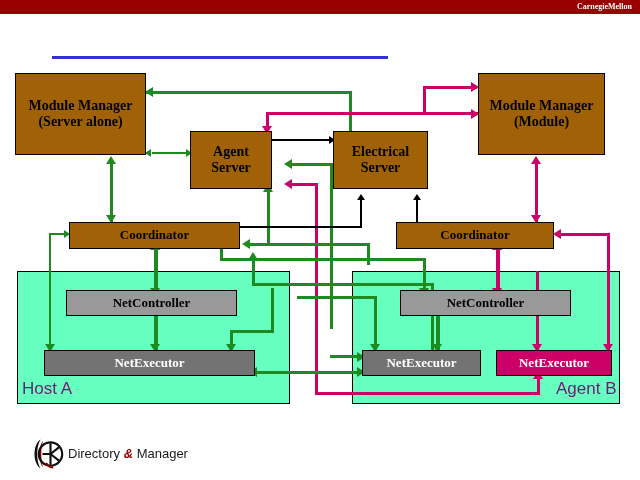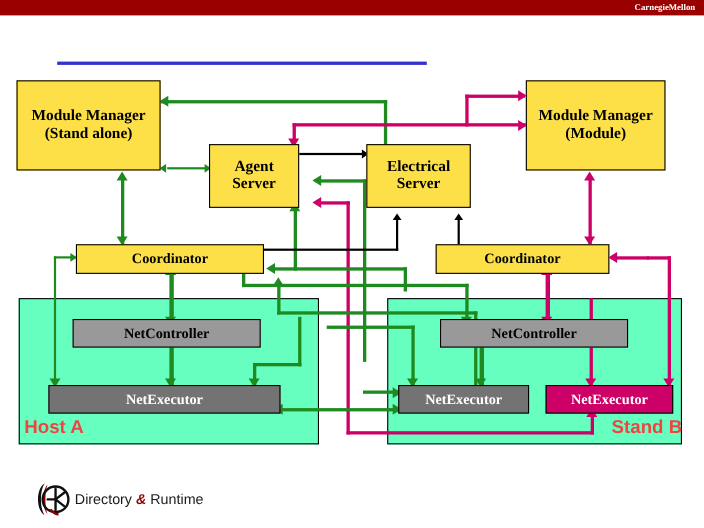--- a/index.html
+++ b/index.html
@@ -67,36 +67,36 @@
     border: 1px solid #000000;
     display: flex;
     align-items: center;
     justify-content: center;
     text-align: center;
     font-family: "Liberation Serif", serif;
     font-weight: bold;
     line-height: 1.12;
     z-index: 6;
   }
-  .node.lav   { background: #fde047; color: #000000; }
+  .node.lav   { background: #a16207; color: #000000; }
   .node.gray  { background: #999999; color: #ffffff; }
   .node.crim  { background: #cc0066; color: #ffffff; border-color: #000000; }
   .hostbox {
     position: absolute;
     box-sizing: border-box;
     background: #66ffc0;
     border: 1px solid #000000;
     z-index: 2;
   }
   .hostlabel {
     position: absolute;
     font-family: "Liberation Sans", sans-serif;
-    font-weight: bold;
+    font-weight: normal;
     font-size: 17px;
-    color: #ef4444;
+    color: #701a75;
     z-index: 7;
     white-space: nowrap;
   }
   
   .seg {
     position: absolute;
     z-index: 4;
   }
   .seg.g  { background: #1f8a1f; }
   .seg.m  { background: #cc0066; }
@@ -154,21 +154,21 @@
   <div class="brandbar">
     <div class="brandbar-text">CarnegieMellon</div>
   </div>
 
   <div class="title-underline"></div>
 
   <div class="hostbox" style="left:17px; top:271px; width:273px; height:133px;"></div>
   <div class="hostlabel" style="left:22px; top:379px;">Host A</div>
 
   <div class="hostbox" style="left:352px; top:271px; width:268px; height:133px;"></div>
-  <div class="hostlabel" style="left:556px; top:379px;">Stand B</div>
+  <div class="hostlabel" style="left:556px; top:379px;">Agent B</div>
 
   <div class="seg g" style="left:146px; top:91px; width:206px; height:3px;"></div>
   <div class="seg g" style="left:349px; top:91px; width:3px; height:50px;"></div>
   <span class="ah left c-g" style="left:145px; top:87px;"></span>
 
   <div class="seg g" style="left:152px; top:152px; width:38px; height:2px;"></div>
   <span class="ah sm left c-g" style="left:145px; top:149px;"></span>
   <span class="ah sm right c-g" style="left:186px; top:149px;"></span>
 
   <div class="seg m" style="left:266px; top:112px; width:252px; height:3px;"></div>
@@ -266,21 +266,21 @@
   <div class="seg g" style="left:220px; top:258px; width:206px; height:3px;"></div>
   <span class="ah down c-g" style="left:419px; top:288px;"></span>
   <div class="seg g" style="left:220px; top:243px; width:3px; height:18px;"></div>
 
   <div class="seg m" style="left:315px; top:392px; width:225px; height:3px;"></div>
   <div class="seg m" style="left:537px; top:377px; width:3px; height:18px;"></div>
   <span class="ah up c-m" style="left:533px; top:371px;"></span>
 
   <div class="node lav" style="left:15px; top:73px; width:131px; height:82px; font-size:14px; flex-direction:column;">
     <span>Module Manager</span>
-    <span>(Stand alone)</span>
+    <span>(Server alone)</span>
   </div>
 
   <div class="node lav" style="left:190px; top:131px; width:82px; height:58px; font-size:14px; flex-direction:column;">
     <span>Agent</span>
     <span>Server</span>
   </div>
 
   <div class="node lav" style="left:333px; top:131px; width:95px; height:58px; font-size:14px; flex-direction:column;">
     <span>Electrical</span>
     <span>Server</span>
@@ -321,17 +321,17 @@
 
   <div class="logo-wrap">
     <svg class="logo-mark" viewBox="0 0 40 40">
       <path d="M14 4 C5 9, 5 31, 14 36 C9 29, 9 11, 14 4 Z" fill="#111111"></path>
       <path d="M17 5 C11 11, 11 29, 17 35 C14 28, 14 12, 17 5 Z" fill="#8b0000"></path>
       <circle cx="25" cy="20" r="13" fill="none" stroke="#111111" stroke-width="2.4"></circle>
       <path d="M25 9 L25 31 M25 20 L34 13 M25 20 L34 27 M25 20 L17 20" stroke="#111111" stroke-width="2.4" fill="none" stroke-linecap="round"></path>
       <path d="M20 30 C22 33, 25 35, 28 35" stroke="#8b0000" stroke-width="2.4" fill="none"></path>
     </svg>
     <div class="logo-text">
-      <div class="logo-line1"><span>Directory </span><span class="amp">&amp;</span><span> Runtime</span></div>
+      <div class="logo-line1"><span>Directory </span><span class="amp">&amp;</span><span> Manager</span></div>
     </div>
   </div>
 
 </div>
 
 </body></html>

